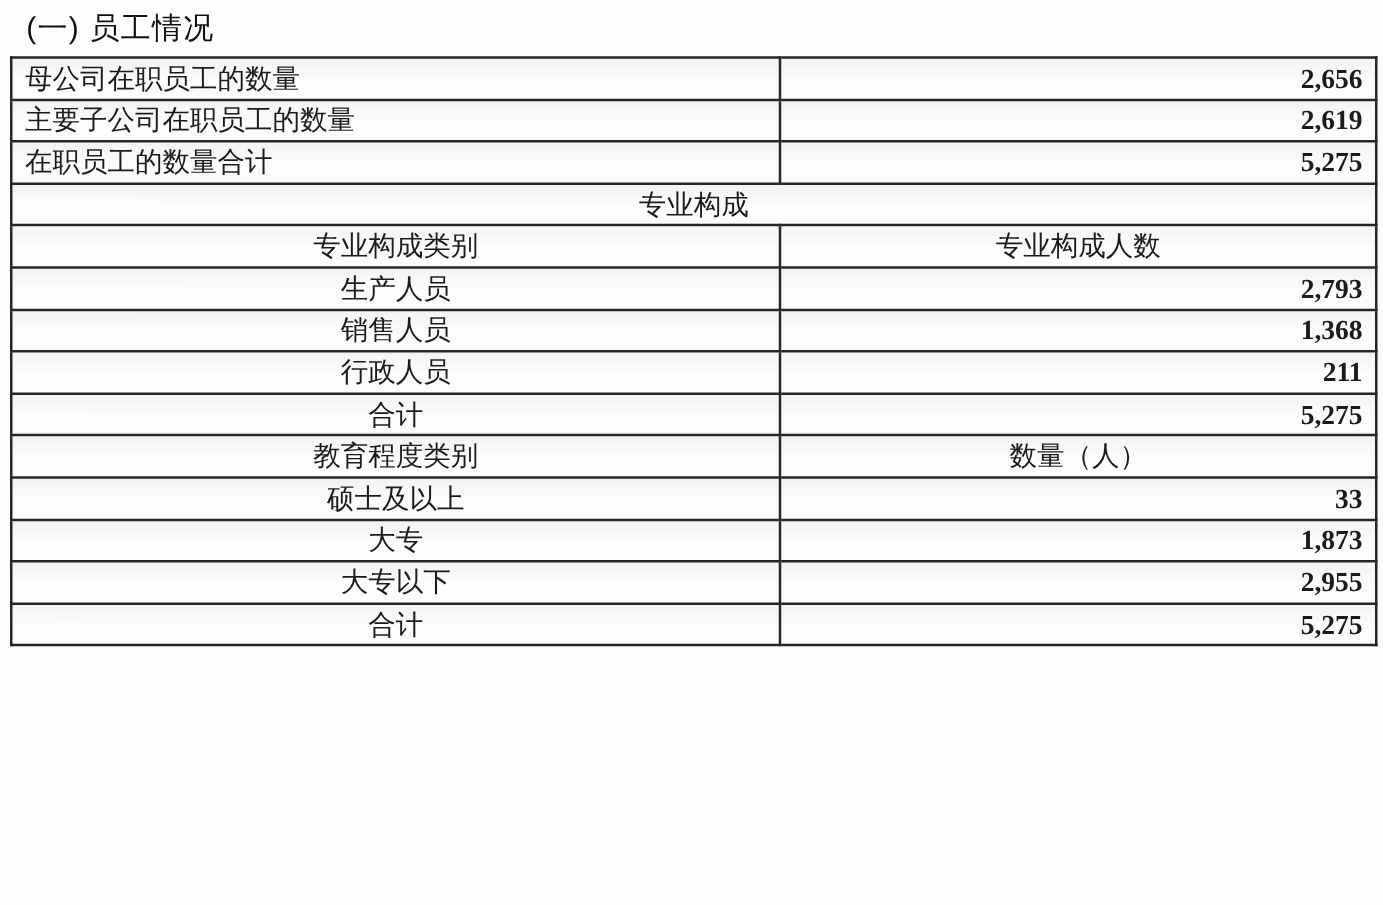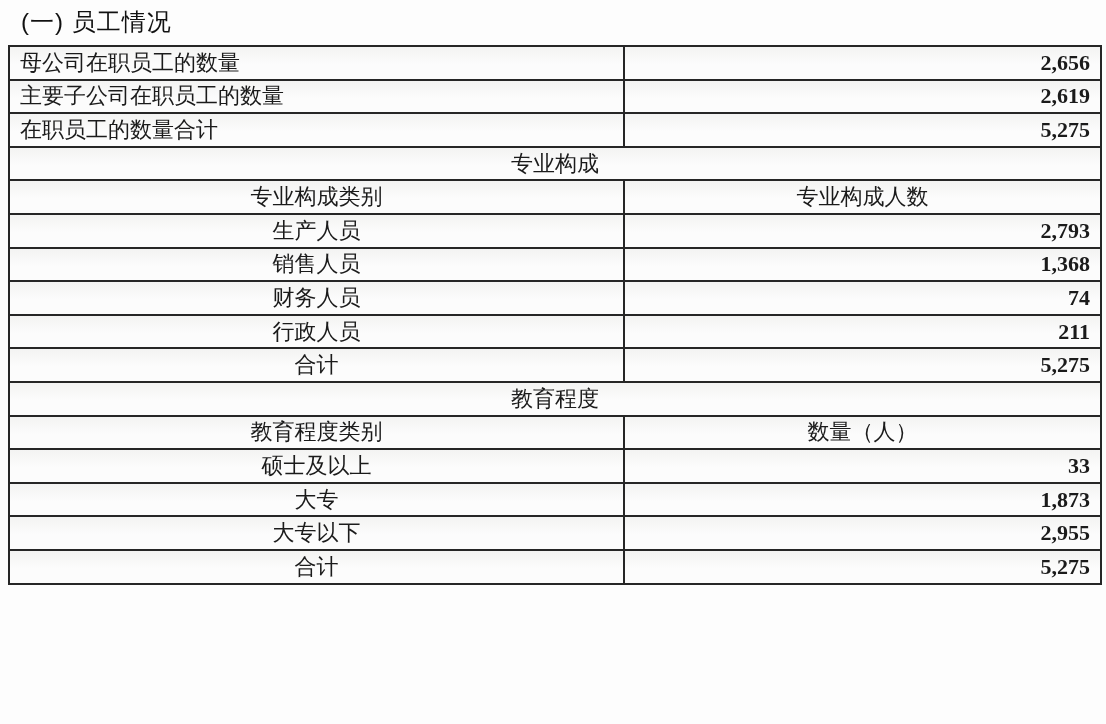--- a/index.html
+++ b/index.html
@@ -84,35 +84,28 @@
     </tr>
     <tr>
       <td class="label-center">生产人员</td>
       <td class="value-right">2,793</td>
     </tr>
     <tr>
       <td class="label-center">销售人员</td>
       <td class="value-right">1,368</td>
     </tr>
     <tr>
-      <td class="label-center">财务人员</td>
-      <td class="value-right">74</td>
-    </tr>
-    <tr>
       <td class="label-center">行政人员</td>
       <td class="value-right">211</td>
     </tr>
     <tr>
       <td class="label-center">合计</td>
       <td class="value-right">5,275</td>
     </tr>
 
-    <tr>
-      <td class="section-cell" colspan="2">教育程度</td>
-    </tr>
     <tr>
       <td class="label-center">教育程度类别</td>
       <td class="label-center">数量（人）</td>
     </tr>
     <tr>
       <td class="label-center">硕士及以上</td>
       <td class="value-right">33</td>
     </tr>
     <tr>
       <td class="label-center">大专</td>

